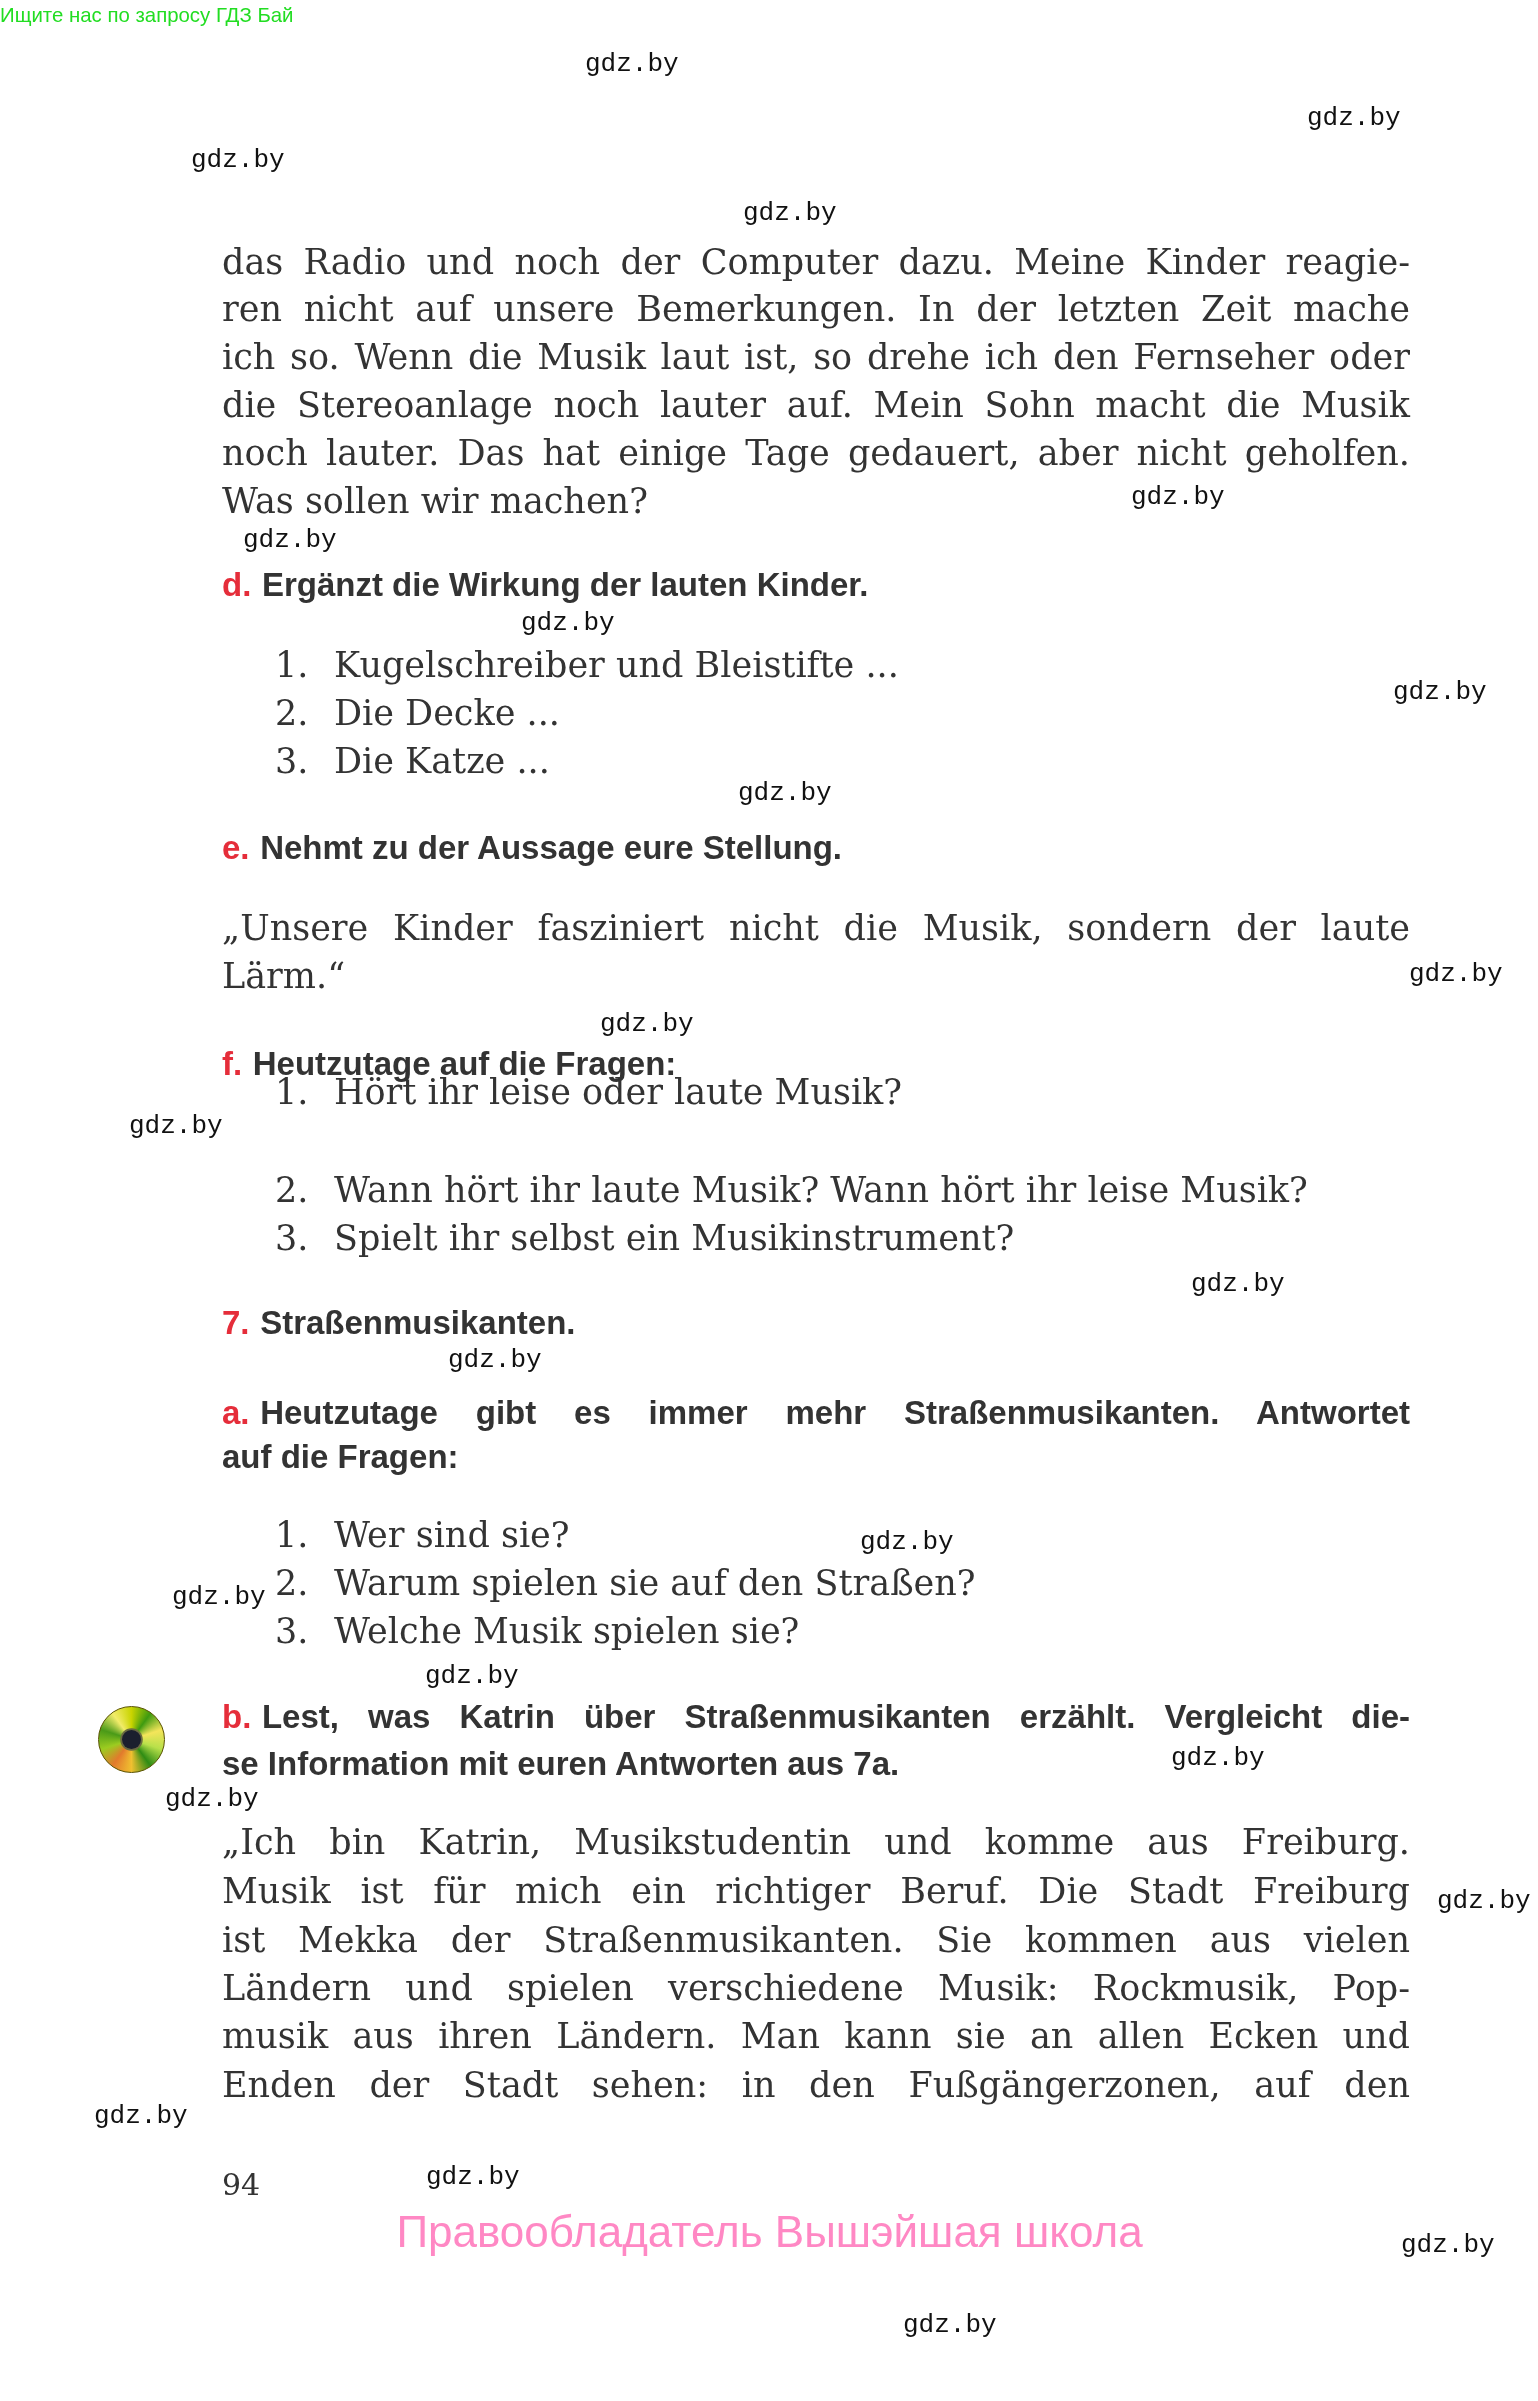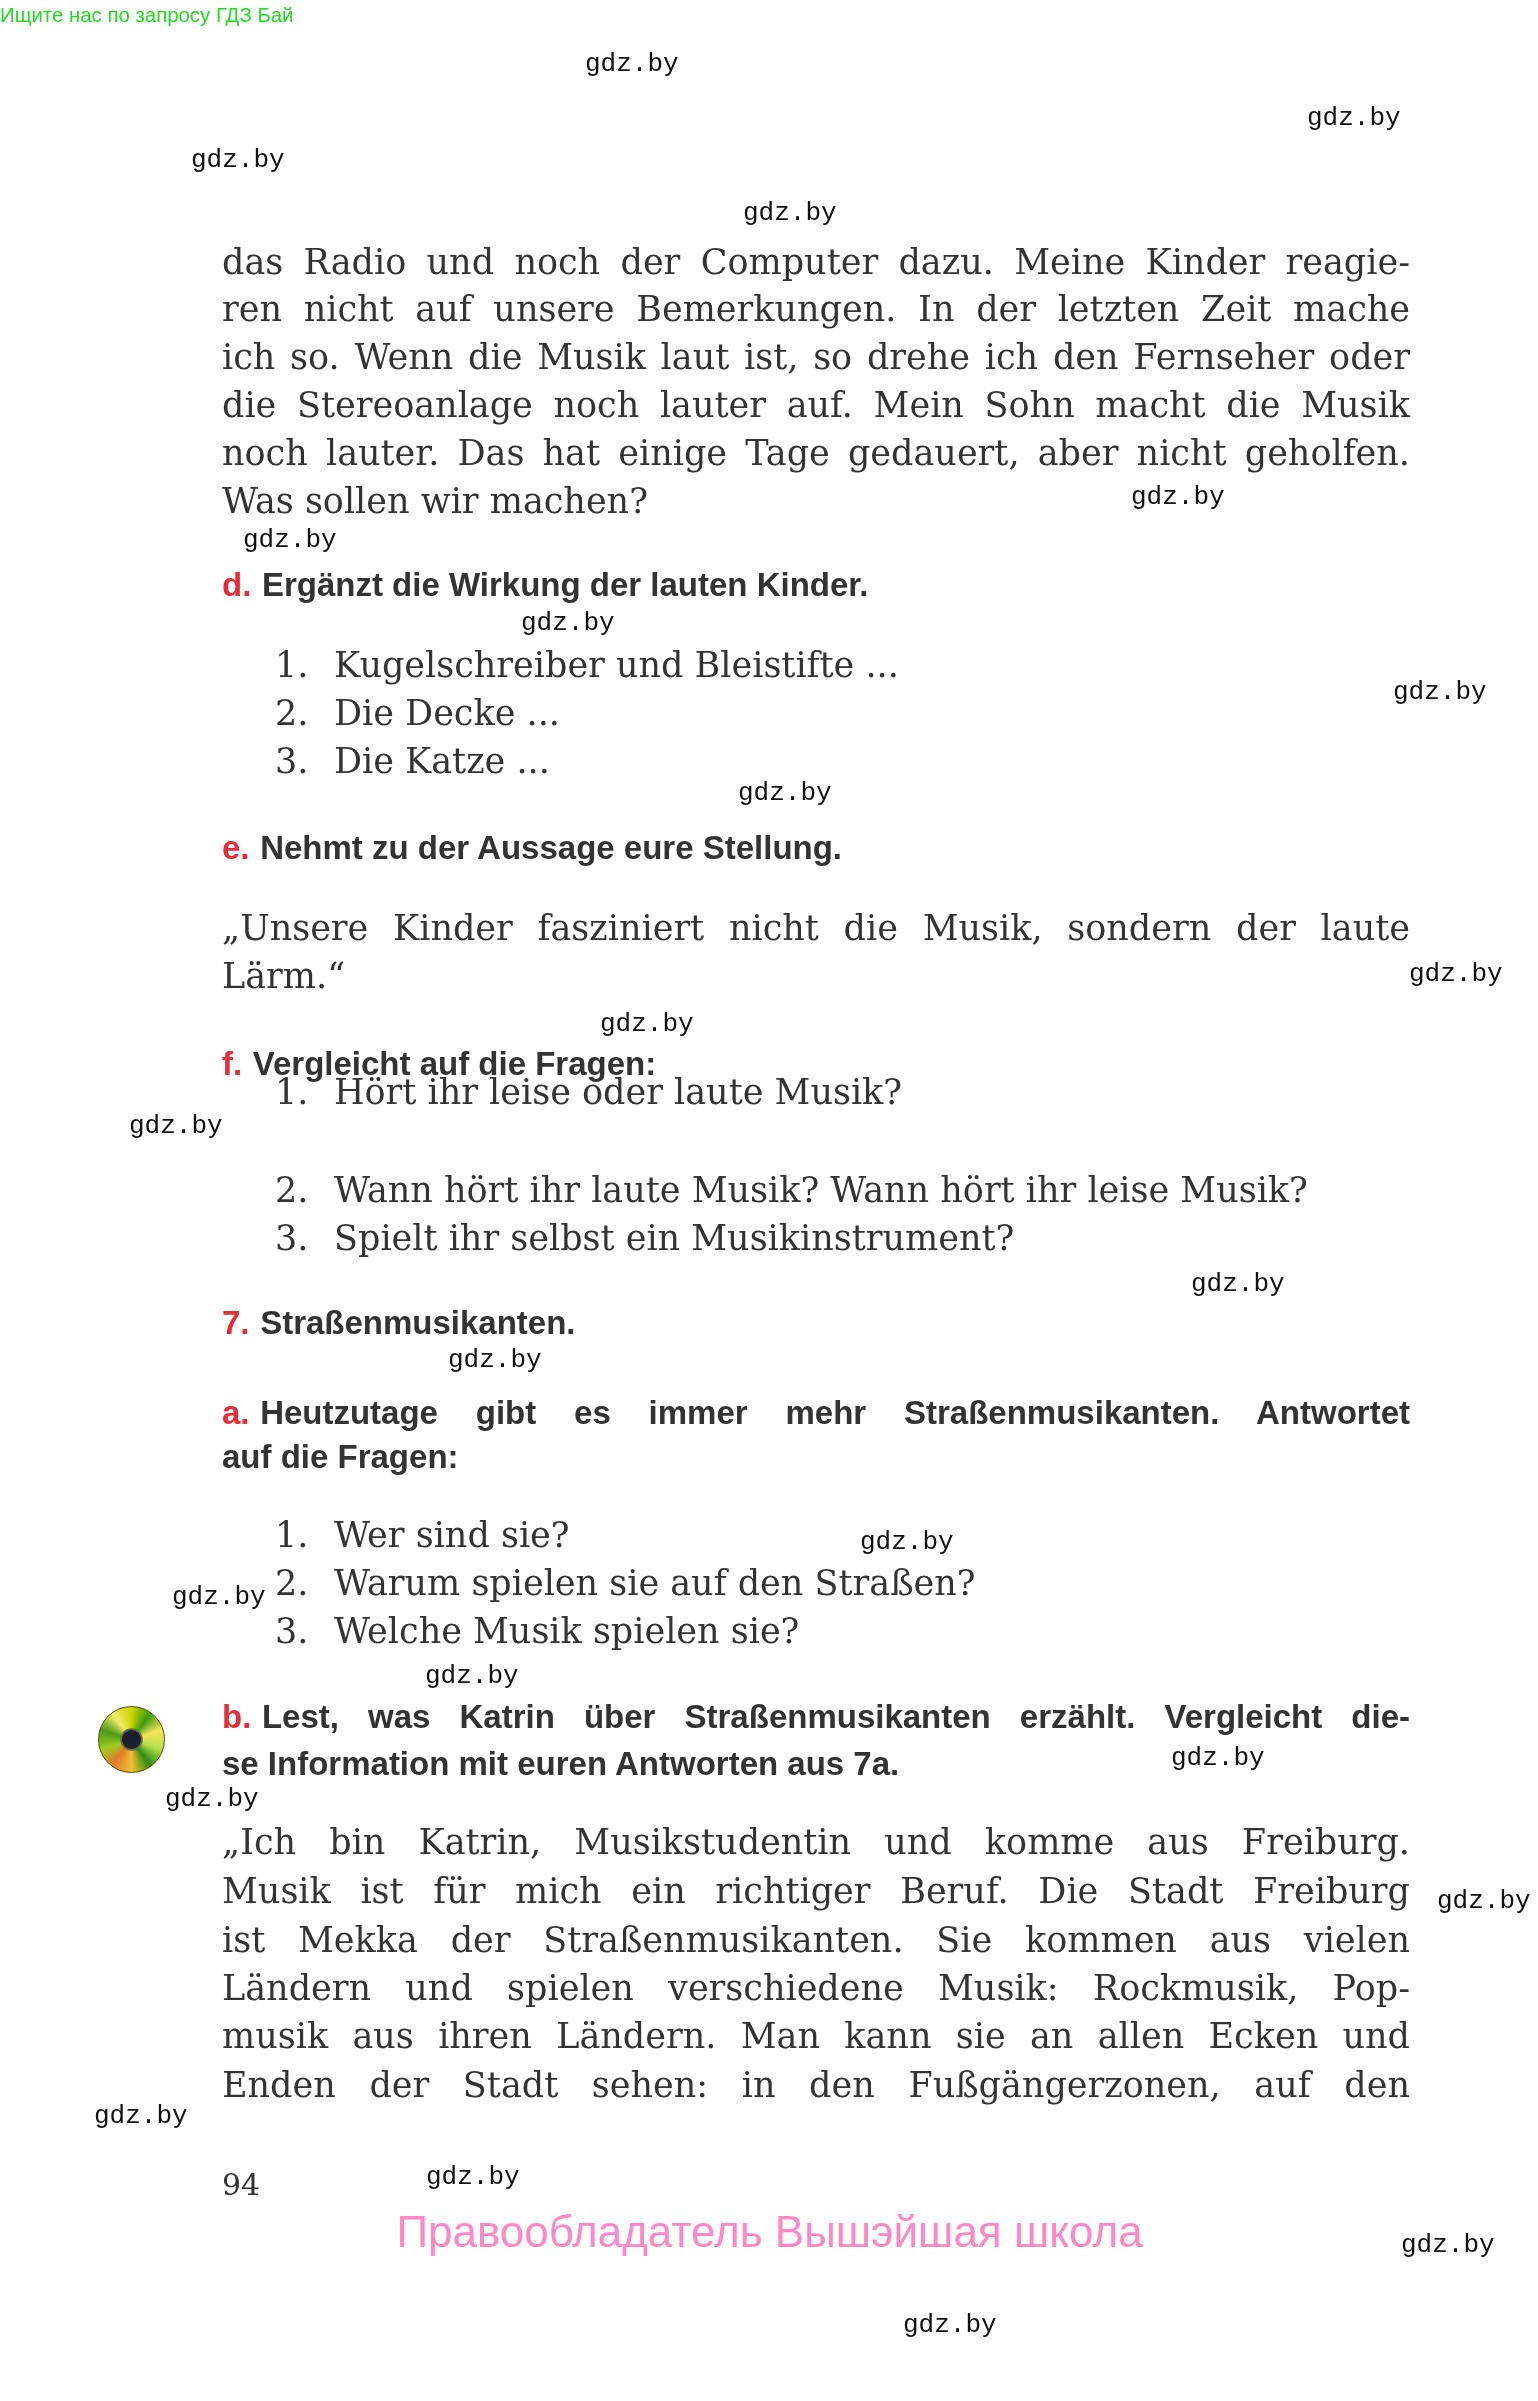--- a/index.html
+++ b/index.html
@@ -85,21 +85,21 @@
 <div>
   <div class="abs heading" style="top:826px">
     <span class="label">e.</span><span>Nehmt zu der Aussage eure Stellung.</span>
   </div>
   <div class="abs serif body-line" style="top:904px">„Unsere Kinder fasziniert nicht die Musik, sondern der laute</div>
   <div class="abs serif body-line last" style="top:952px">Lärm.“</div>
 </div>
 
 <div>
   <div class="abs heading" style="top:1042px">
-    <span class="label">f.</span><span>Vergleicht auf die Fragen:</span>
+    <span class="label">f.</span><span>Heutzutage auf die Fragen:</span>
   </div>
   <div class="abs serif list-item" style="top:1068px">
     <span class="num">1.</span><span>Hört ihr leise oder laute Musik?</span>
   </div>
   <div class="abs serif list-item" style="top:1166px">
     <span class="num">2.</span><span>Wann hört ihr laute Musik? Wann hört ihr leise Musik?</span>
   </div>
   <div class="abs serif list-item" style="top:1214px">
     <span class="num">3.</span><span>Spielt ihr selbst ein Musikinstrument?</span>
   </div>

